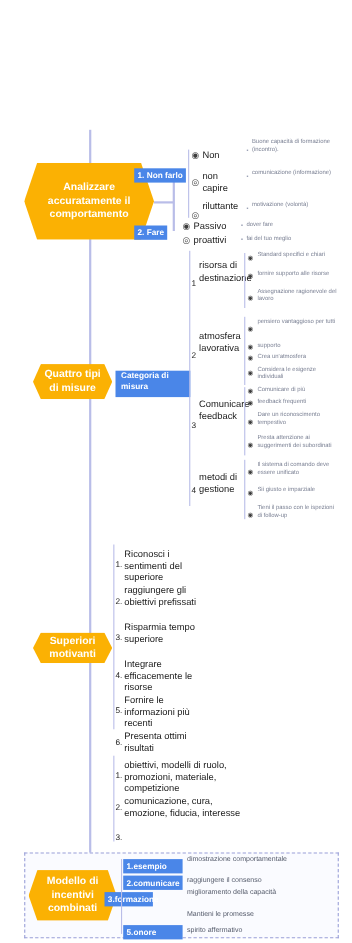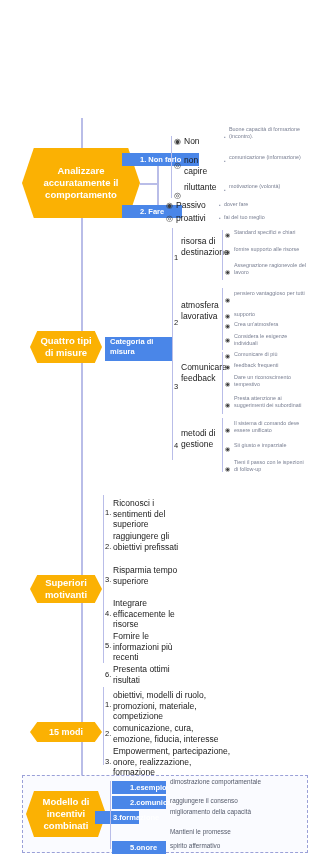--- a/index.html
+++ b/index.html
@@ -54,21 +54,21 @@
     padding: 6px 8px;
   }
   .hex.small { font-size: 9px; line-height: 11px; }
 
   
   .chip {
     position: absolute;
     background: #4a86e8;
     color: #ffffff;
     font-size: 7.5px; line-height: 9px; font-weight: 700;
-    padding: 2px 18px;
+    padding: 2px 3px;
     white-space: nowrap;
   }
   .chip.wide {
     font-size: 7.5px; line-height: 10px;
     white-space: normal;
     padding: 0 5px;
   }
 
   
   .lvl2 {
@@ -301,40 +301,34 @@
   <span class="num" style="left:105px; top:641px;">5.</span>
   <div class="lvl2" style="left:113px; top:631px; width:70px;">
     <span>Fornire le informazioni più recenti</span>
   </div>
 
   <span class="num" style="left:105px; top:670px;">6.</span>
   <div class="lvl2" style="left:113px; top:664px; width:70px;">
     <span>Presenta ottimi risultati</span>
   </div>
 
-  <div class="hex small" style="left:30px; top:722px; width:72px; height:20px;">
-    <span>15 modi</span>
-  </div>
 
   <div class="bracket" style="left:103px; top:687px; height:78px;"></div>
 
   <span class="num" style="left:105px; top:700px;">1.</span>
   <div class="lvl2" style="left:113px; top:690px; width:118px;">
     <span>obiettivi, modelli di ruolo, promozioni, materiale, competizione</span>
   </div>
 
   <span class="num" style="left:105px; top:729px;">2.</span>
   <div class="lvl2" style="left:113px; top:723px; width:118px;">
     <span>comunicazione, cura, emozione, fiducia, interesse</span>
   </div>
 
   <span class="num" style="left:105px; top:757px;">3.</span>
-  <div class="lvl2" style="left:113px; top:746px; width:118px;">
-    <span>Empowerment, partecipazione, onore, realizzazione, formazione</span>
-  </div>
 
   <div class="dashed-box" style="left:22px; top:775px; width:286px; height:78px;"></div>
 
   <div class="hex" style="left:26px; top:791px; width:80px; height:46px;">
     <span>Modello di incentivi combinati</span>
   </div>
 
   <div class="chip" style="left:112px; top:781px; width:54px;">
     <span>1.esempio</span>
   </div>

